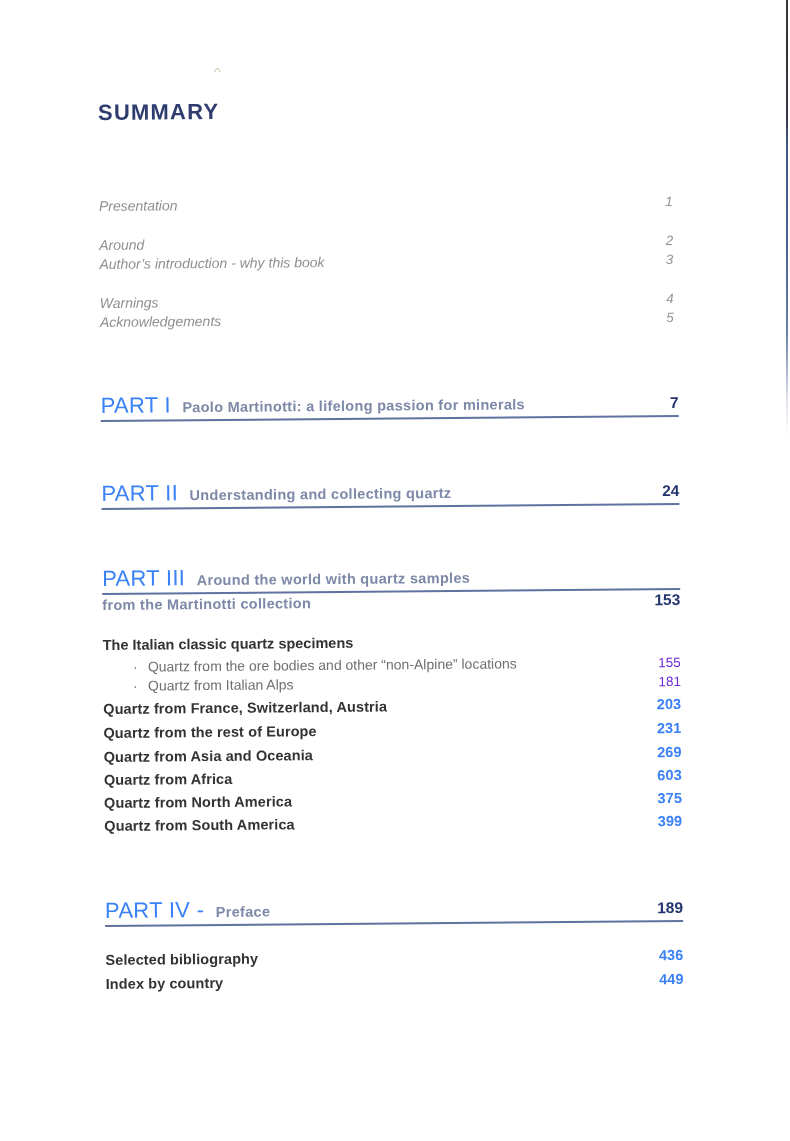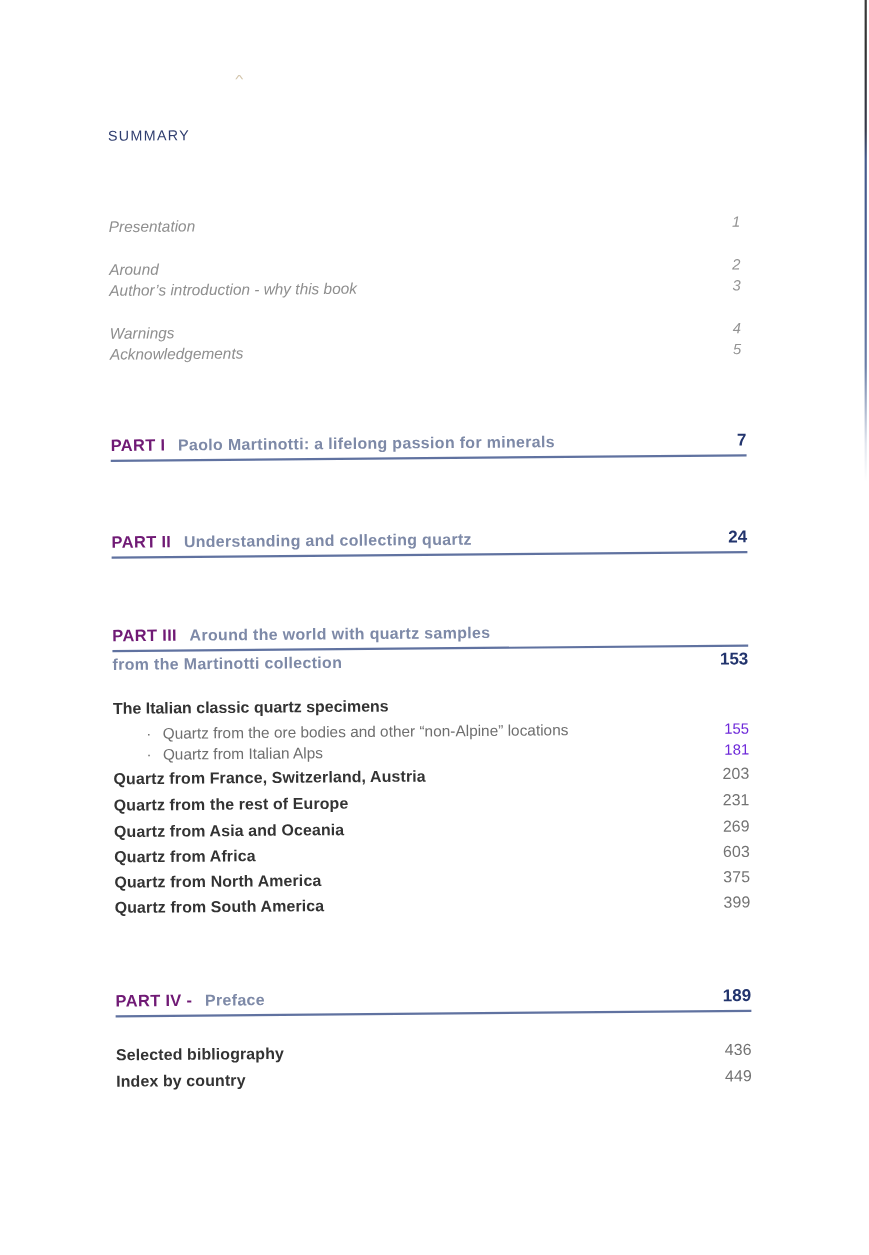--- a/index.html
+++ b/index.html
@@ -24,49 +24,49 @@
     position:absolute;inset:0;
     transform:rotate(-0.5deg);
     transform-origin:98px 110px;
   }
   .smudge{
     position:absolute;left:215px;top:66px;
     font-size:12px;color:#c6b493;opacity:.75;
     transform:scale(1.3,0.9);
   }
   .summary{
-    position:absolute;left:98px;top:116px;margin:0;
-    font-size:13px;font-weight:400;letter-spacing:1.2px;
+    position:absolute;left:98px;top:100px;margin:0;
+    font-size:22px;font-weight:700;letter-spacing:1.2px;
     color:#2e3c6e;
   }
   .row{
     position:absolute;left:98px;width:578px;
     display:flex;justify-content:space-between;align-items:baseline;
   }
   
   .fm{font-style:italic;color:#8f8f8f;font-size:14px;line-height:19px;}
   .fm .pg{font-size:13.5px;color:#939393;padding-right:4px;}
   
   .part{
     border-bottom:2px solid rgba(68,89,143,0.85);
     padding-bottom:2px;line-height:20px;
   }
   .part-kw{
-    color:#701a75;font-weight:700;font-size:15px;letter-spacing:0.3px;
+    color:#3b82f6;font-weight:400;font-size:22px;letter-spacing:0.3px;
   }
   .part-title{
     color:#7d89a7;font-weight:700;font-size:14.5px;letter-spacing:0.3px;
     margin-left:7px;
   }
   .part-pg{color:#22346d;font-weight:700;font-size:15.5px;}
   .part3b{line-height:19px;}
   .part3b .part-title{margin-left:0;color:#7d89a7;}
   
   .chap{color:#333333;font-weight:600;font-size:14.5px;line-height:19px;letter-spacing:0.1px;}
-  .chap .pg{font-size:14.5px;color:#737373;font-weight:400;}
+  .chap .pg{font-size:14.5px;color:#3b82f6;font-weight:700;}
   .group-title{color:#333333;font-weight:600;font-size:14.5px;line-height:19px;}
   .sub{
     color:#6f6f6f;font-weight:400;font-size:14px;line-height:19px;
   }
   .sub .lbl{padding-left:45px;position:relative;}
   .sub .bullet{
     position:absolute;left:30px;top:0;
     font-size:14px;color:#6f6f6f;
   }
   .sub .pg{color:#6d28d9;font-size:13.5px;}

